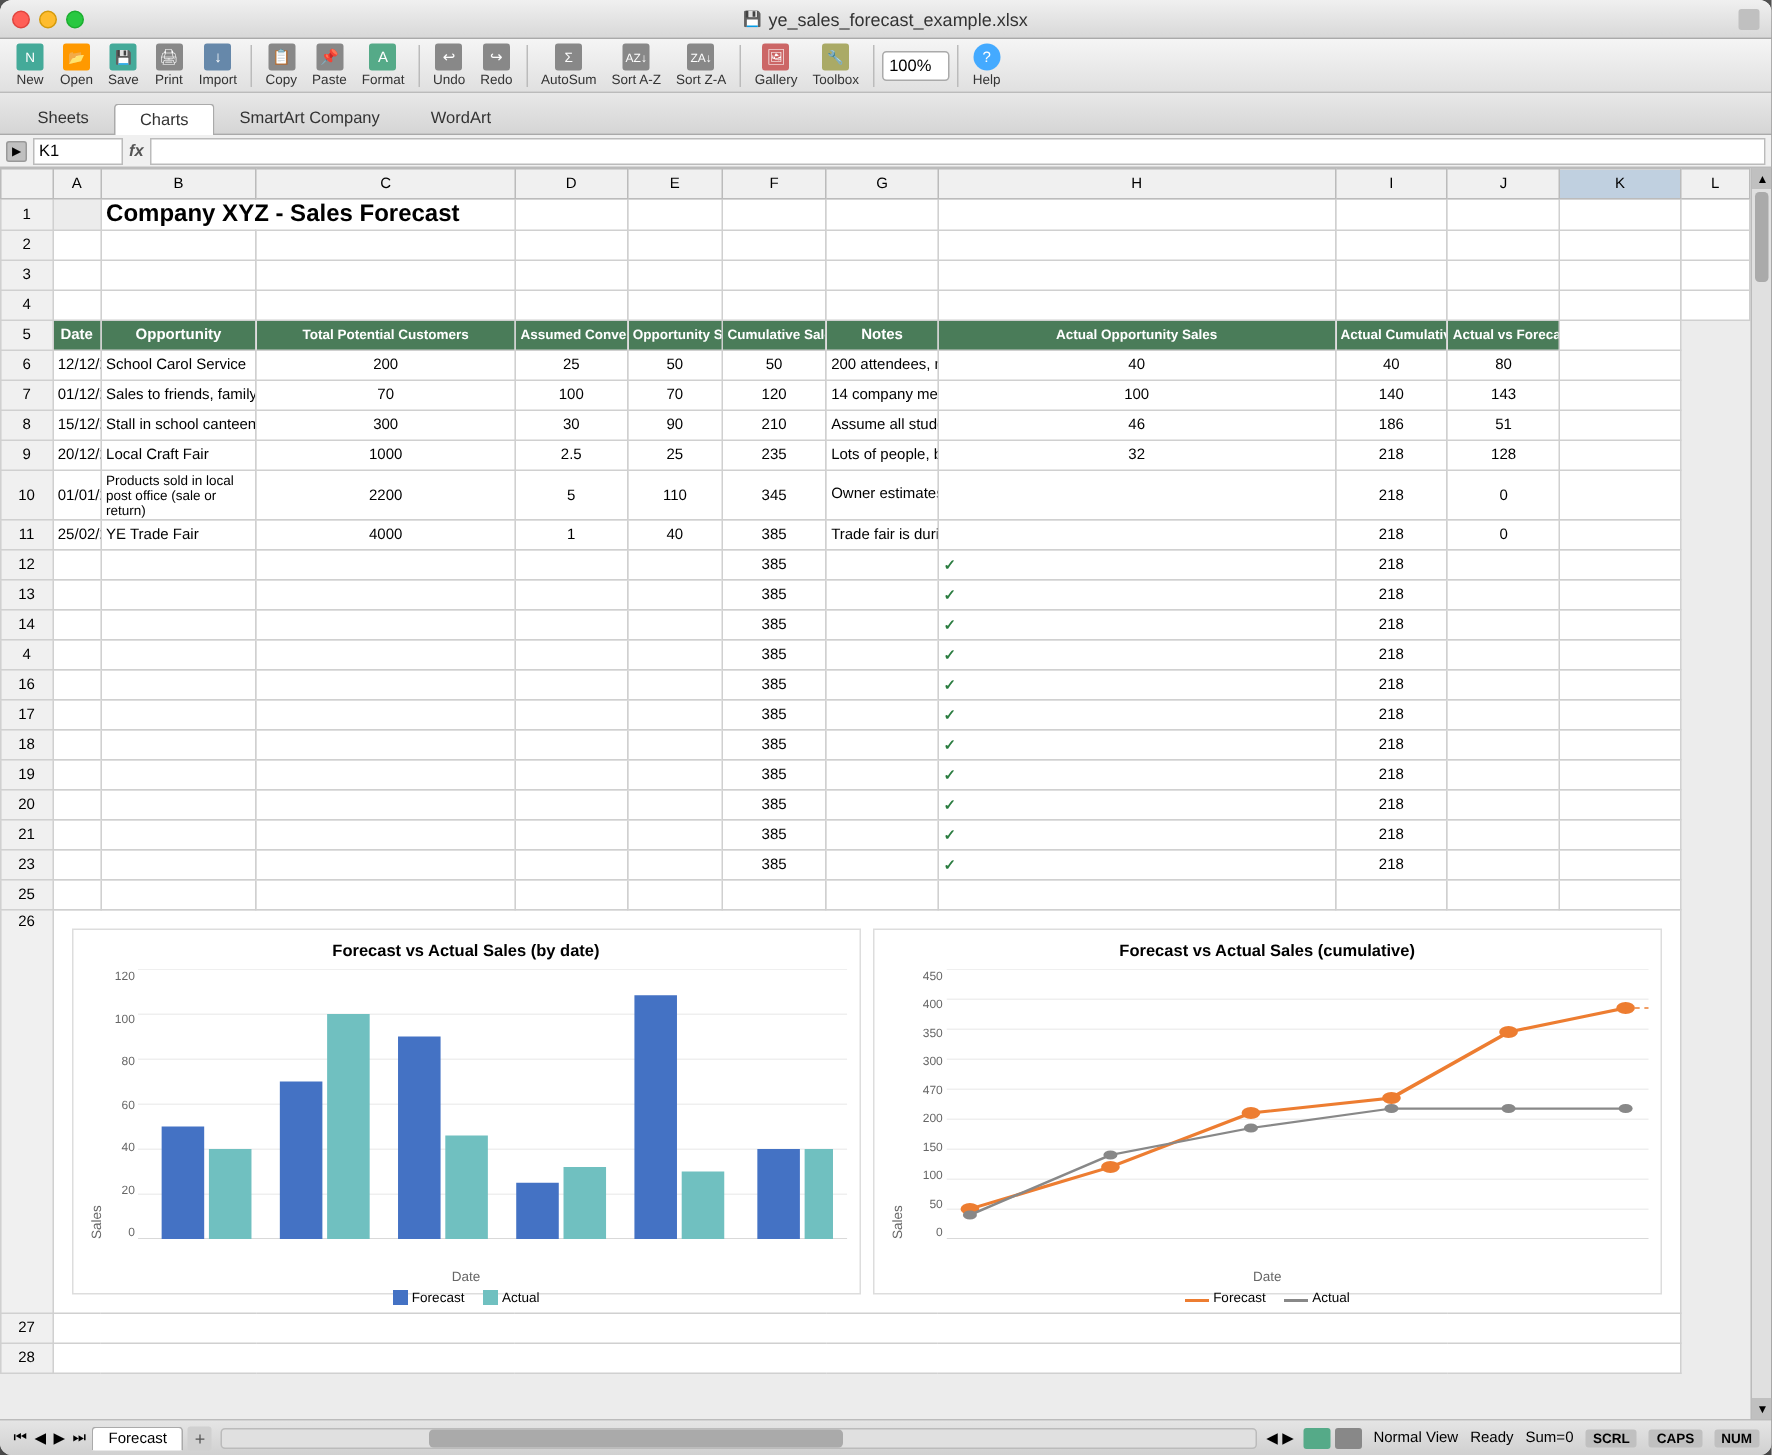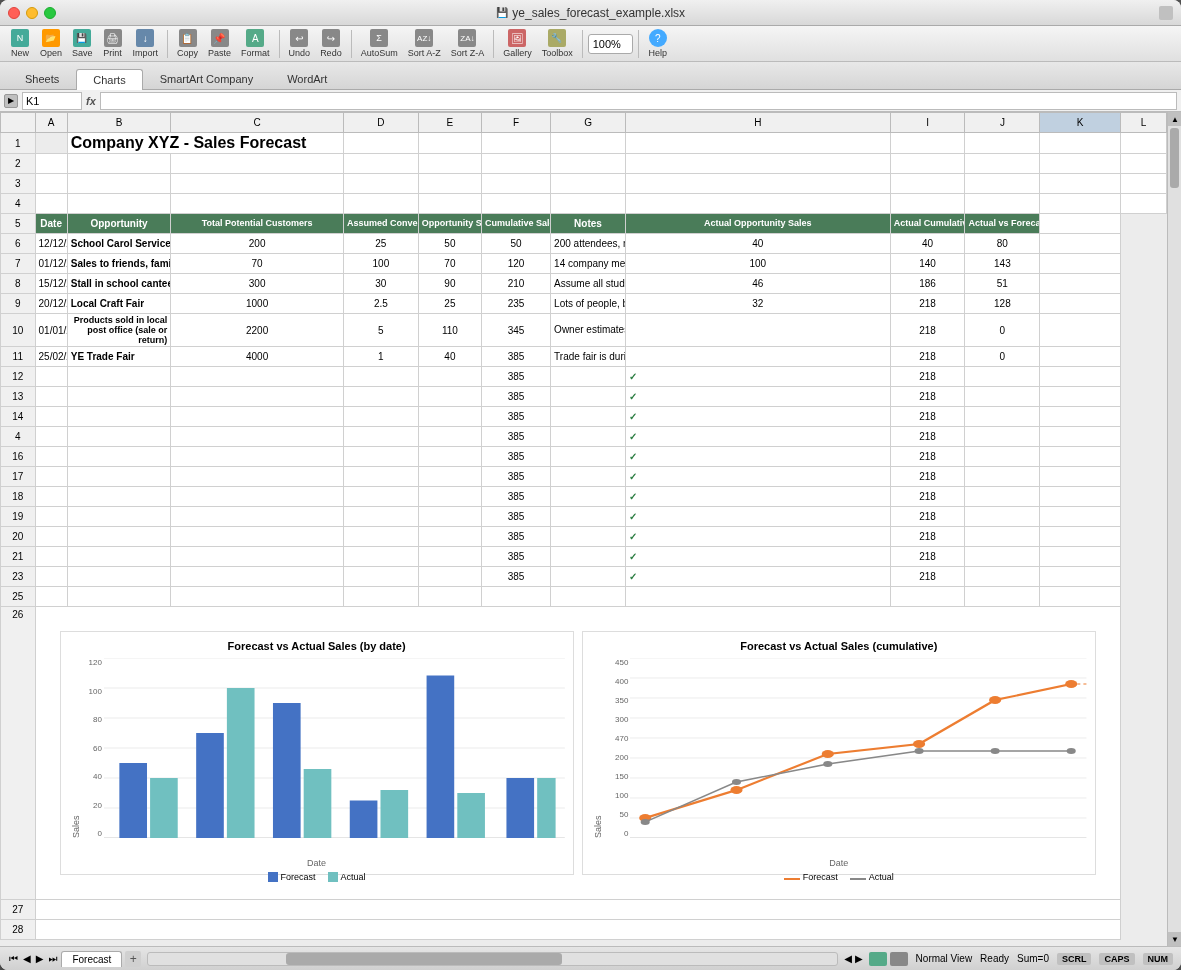--- a/index.html
+++ b/index.html
@@ -204,21 +204,20 @@
       line-height: 1.2;
       vertical-align: middle;
     }
     .data-cell {
       background: white;
       text-align: center;
     }
     .data-cell-left {
       background: white;
       text-align: left;
-      font-weight: bold;
     }
     .notes-cell {
       background: white;
       text-align: left;
       white-space: normal;
       line-height: 1.2;
       font-size: 9px;
       overflow: hidden;
     }
     .total-row td {
@@ -619,21 +618,21 @@
                 <td class="notes-cell">Lots of people, but don't expect many to be potential customers.</td>
                 <td class="data-cell">32</td>
                 <td class="data-cell">218</td>
                 <td class="data-cell">128</td>
                 <td style="background:white;"></td>
               </tr>
 
               <tr>
                 <td class="row-num-cell">10</td>
                 <td class="data-cell">01/01/2011</td>
-                <td class="data-cell-left" style="white-space:normal;font-size:9px;text-align:right;">Products sold in local post office (sale or return)</td>
+                <td class="data-cell-left" style="white-space:normal;font-size:9px;">Products sold in local post office (sale or return)</td>
                 <td class="data-cell">2200</td>
                 <td class="data-cell">5</td>
                 <td class="data-cell">110</td>
                 <td class="data-cell">345</td>
                 <td class="notes-cell">Owner estimates 550 customers per week, has promised to place products near the till.</td>
                 <td class="data-cell"></td>
                 <td class="data-cell">218</td>
                 <td class="data-cell">0</td>
                 <td style="background:white;"></td>
               </tr>
@@ -819,21 +818,21 @@
                 <td style="background:white;"></td>
                 <td style="background:white;"></td>
                 <td style="background:white;"></td>
                 <td style="background:white;"></td>
                 <td style="background:white;"></td>
                 <td style="background:white;"></td>
               </tr>
 
               <tr style="height:260px;">
                 <td class="row-num-cell" style="vertical-align:top;padding-top:2px;">26</td>
-                <td colspan="11" style="background:white;padding:16px;vertical-align:top;border:1px solid #d0d0d0;">
+                <td colspan="11" style="background:white;padding:4px;vertical-align:top;border:1px solid #d0d0d0;">
 
                   <div style="display:flex;gap:8px;padding:8px;height:260px;">
 
                     <div style="flex:1;border:1px solid #ddd;padding:8px;background:white;">
                       <div class="chart-title">Forecast vs Actual Sales (by date)</div>
                       <div style="display:flex;height:180px;">
 
                         <div style="writing-mode:vertical-rl;transform:rotate(180deg);font-size:9px;color:#666;display:flex;align-items:center;padding-right:2px;">Sales</div>
 
                         <div style="width:25px;display:flex;flex-direction:column-reverse;justify-content:space-between;align-items:flex-end;padding-right:2px;font-size:8px;color:#666;">

